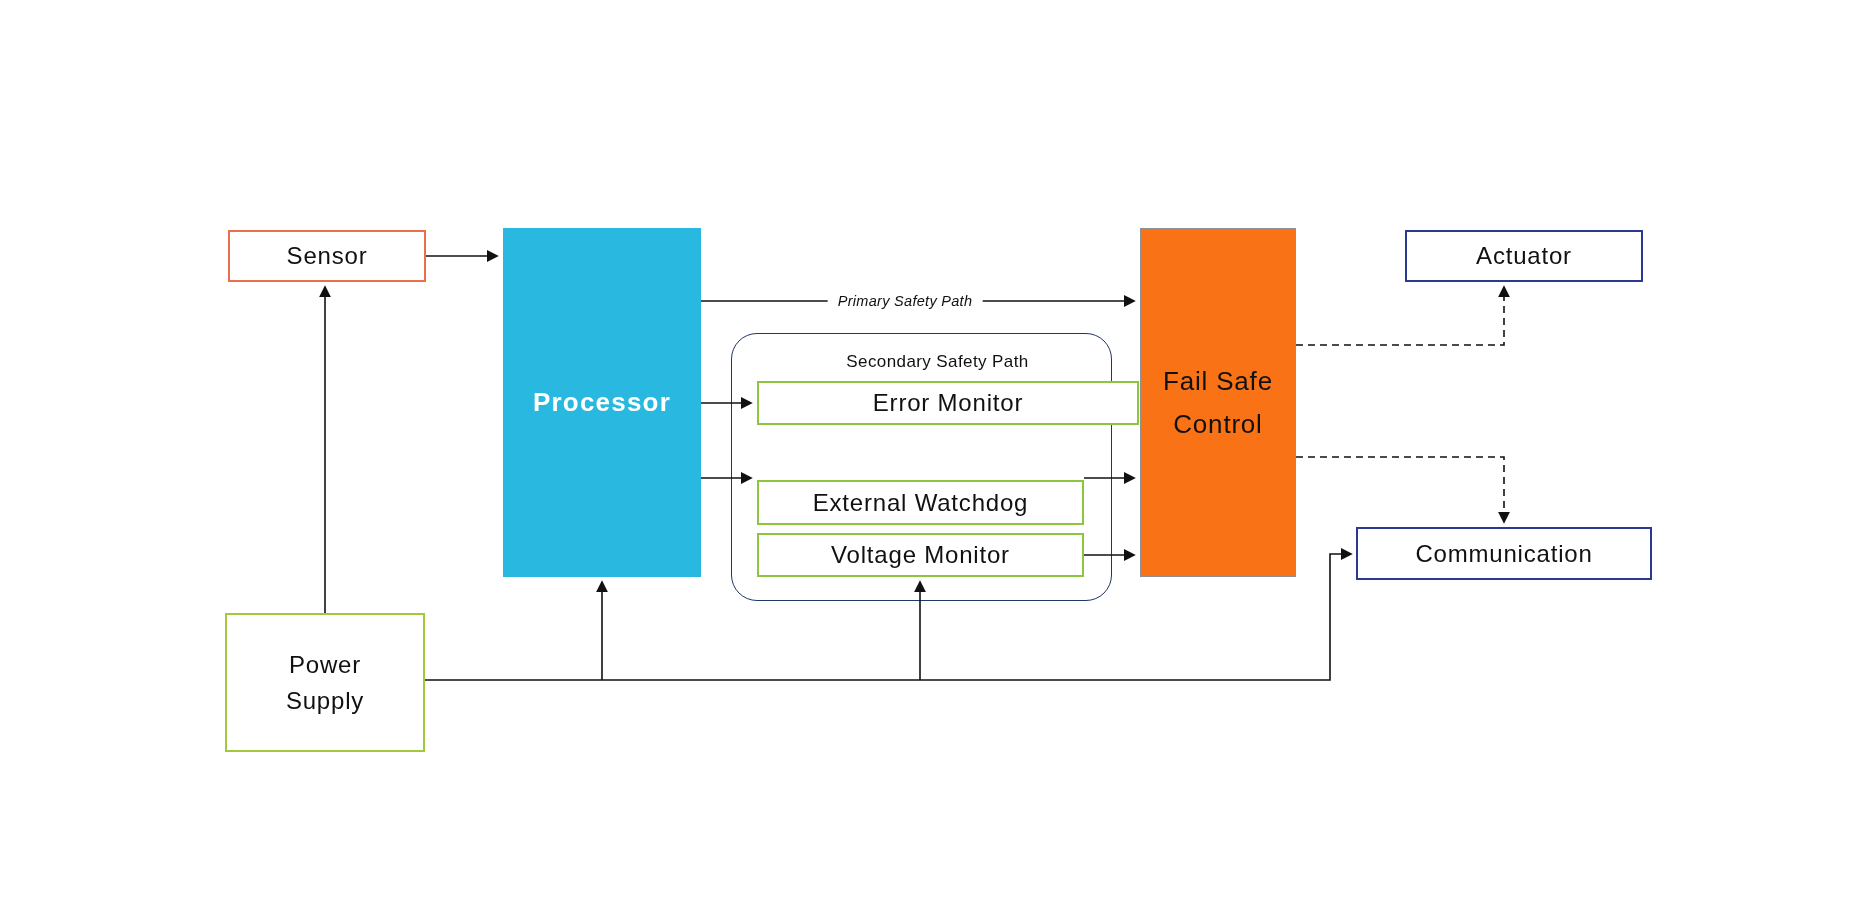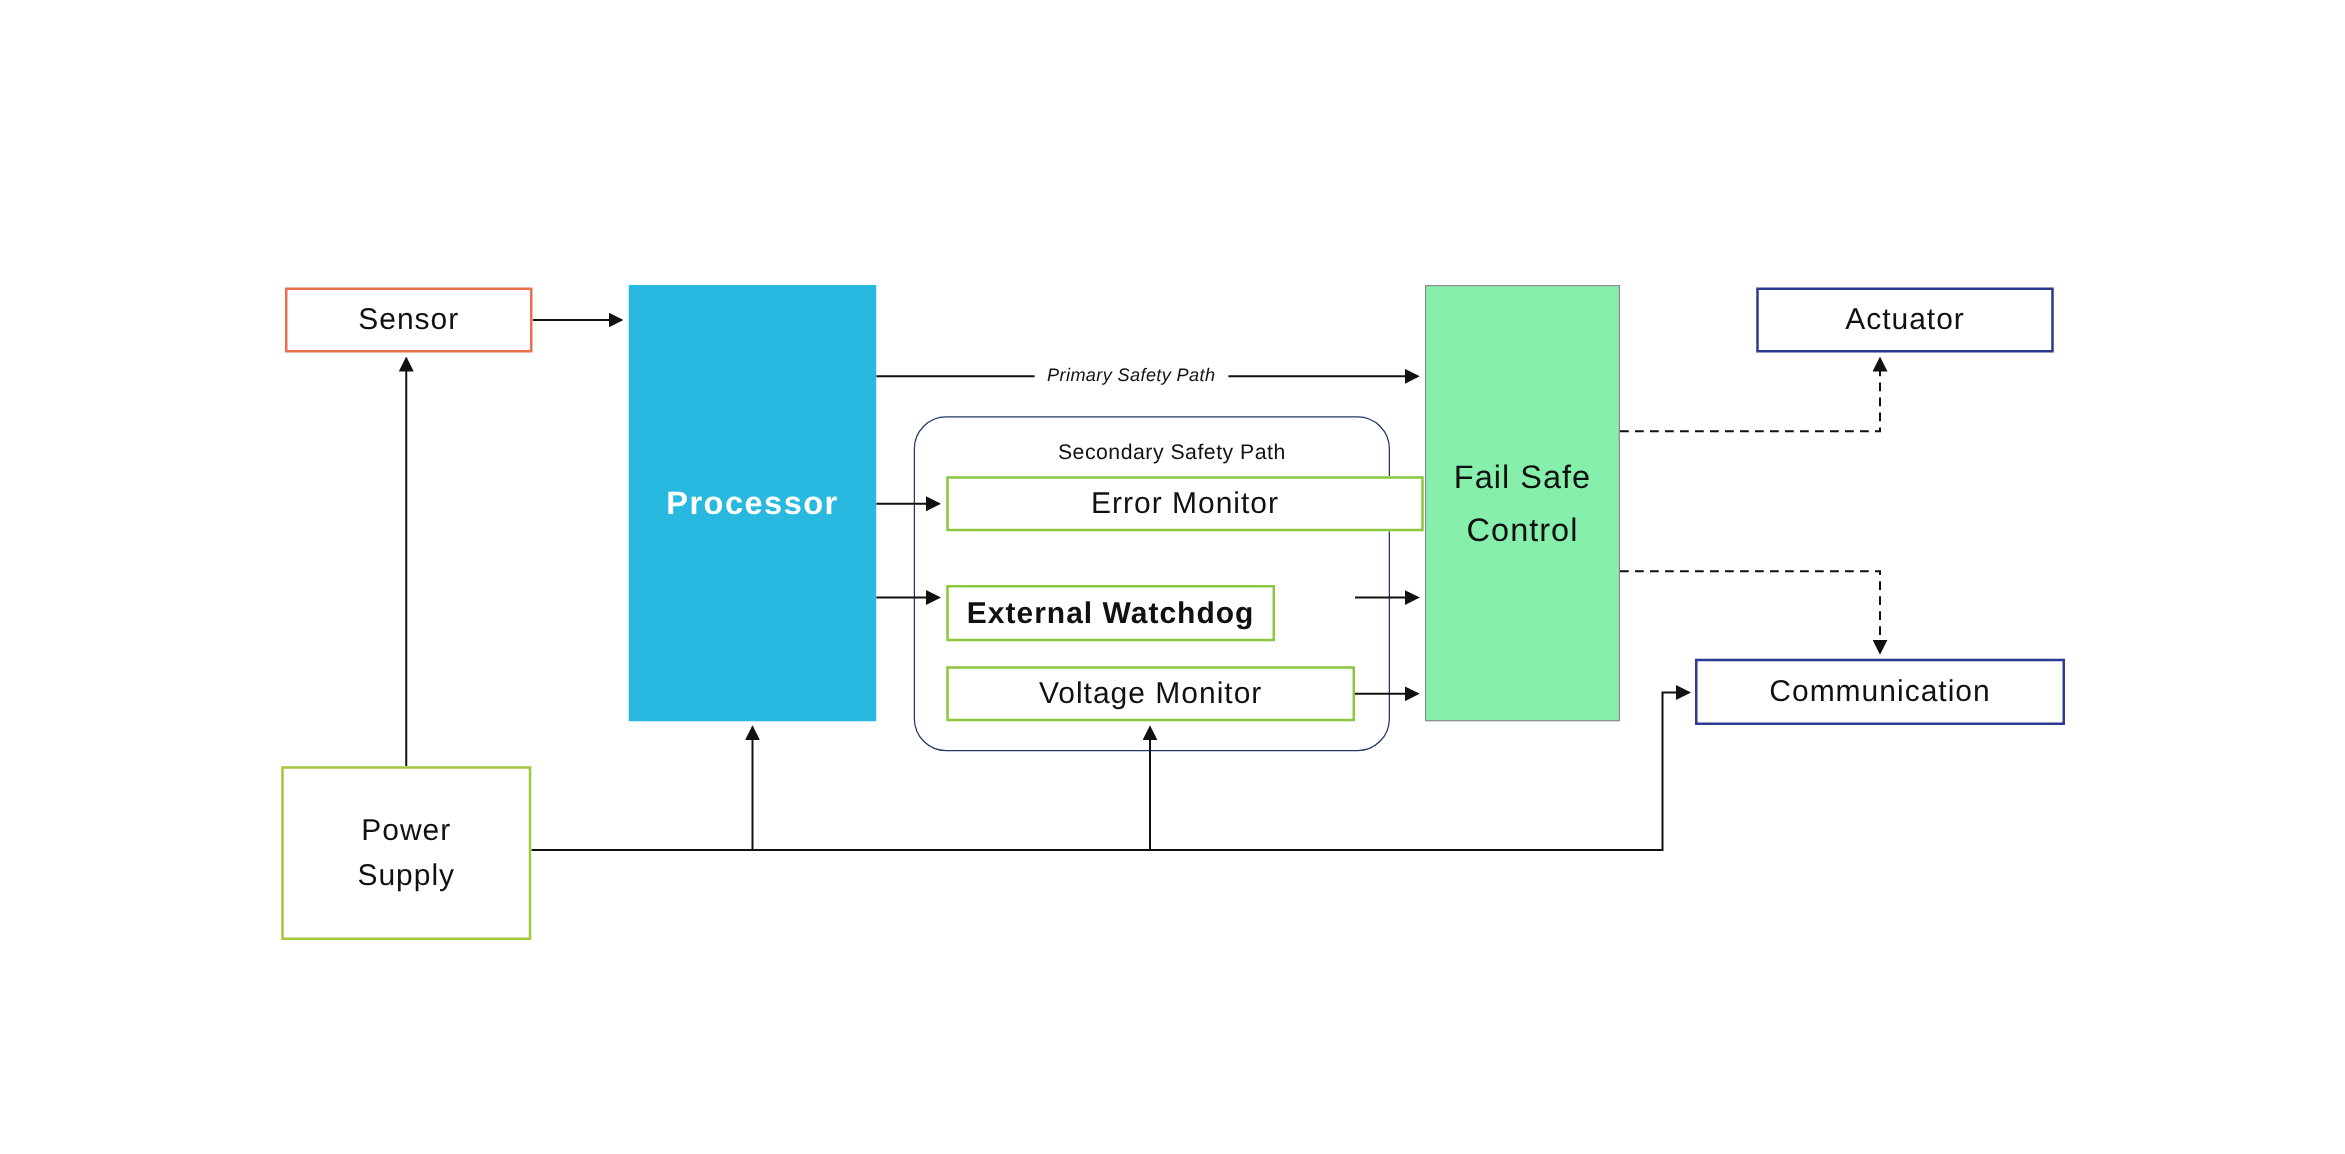--- a/index.html
+++ b/index.html
@@ -52,23 +52,23 @@
   }
 
   
   #node-sensor        { left: 228px;  top: 230px; width: 198px; height: 52px;  border: 2px solid #E8714B; }
   #node-processor     { left: 503px;  top: 228px; width: 198px; height: 349px; background: #29B9E0; color: #ffffff; font-size: 26px; letter-spacing: 1.2px; font-weight: bold; }
   #node-power-supply  { left: 225px;  top: 613px; width: 200px; height: 139px; border: 2px solid #A2C83B; line-height: 1.5; }
   #node-power-supply span { max-width: 100px; }
   #group-secondary    { left: 731px;  top: 333px; width: 381px; height: 268px; }
   #group-secondary-title { left: 731px; top: 352px; width: 381px; }
   #node-error-monitor    { left: 757px; top: 381px; width: 382px; height: 44px; border: 2px solid #8CC63F; }
-  #node-external-watchdog{ left: 757px; top: 468px; width: 263px; height: 45px; border: 2px solid #8CC63F; font-weight: bold; }
+  #node-external-watchdog{ left: 757px; top: 480px; width: 327px; height: 45px; border: 2px solid #8CC63F; }
   #node-voltage-monitor  { left: 757px; top: 533px; width: 327px; height: 44px; border: 2px solid #8CC63F; }
-  #node-fail-safe     { left: 1140px; top: 228px; width: 156px; height: 349px; background: #86efac; border: 1.5px solid #8F8F8F; font-size: 26px; line-height: 1.65; }
+  #node-fail-safe     { left: 1140px; top: 228px; width: 156px; height: 349px; background: #f97316; border: 1.5px solid #8F8F8F; font-size: 26px; line-height: 1.65; }
   #node-fail-safe span { max-width: 120px; }
   #node-actuator      { left: 1405px; top: 230px; width: 238px; height: 52px;  border: 2.5px solid #2B3990; }
   #node-communication { left: 1356px; top: 527px; width: 296px; height: 53px;  border: 2.5px solid #2B3990; }
 
   .edge-label {
     position: absolute;
     transform: translate(-50%, -50%);
     background: #ffffff;
     padding: 0 10px;
     font-size: 14.5px;

